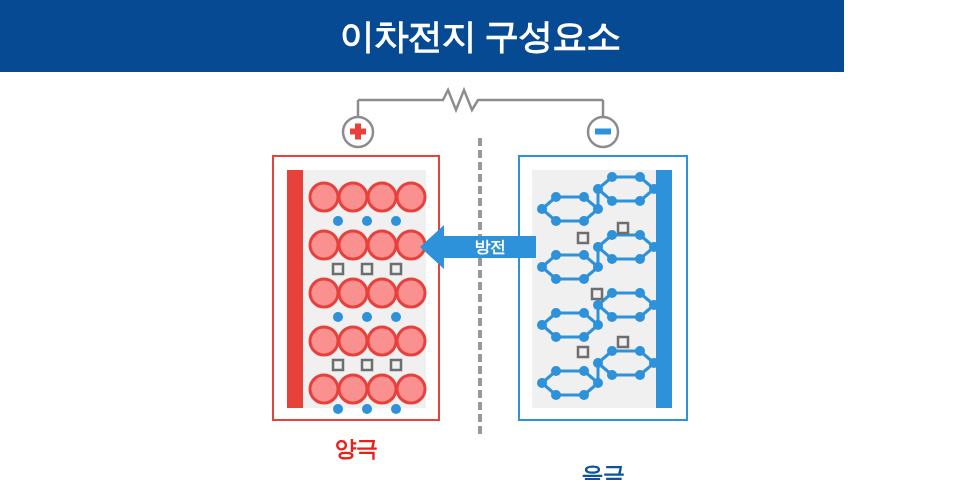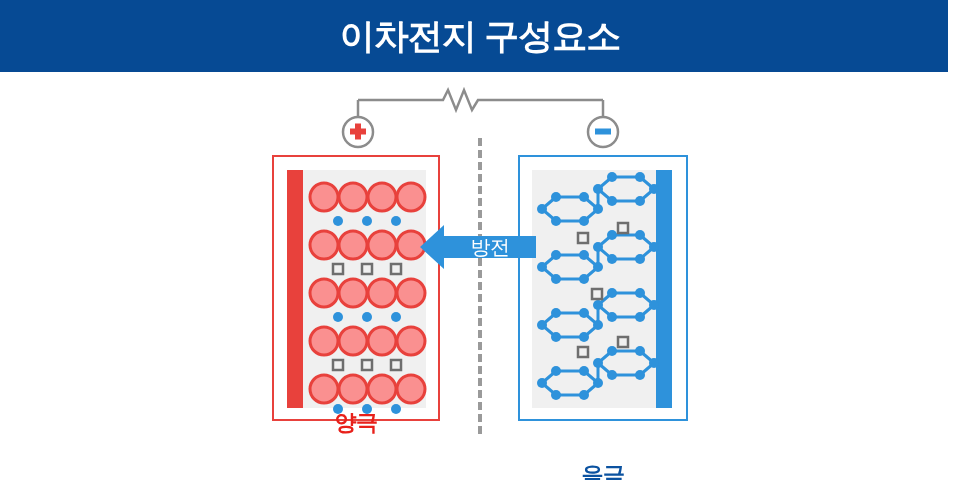--- a/index.html
+++ b/index.html
@@ -17,21 +17,21 @@
     height: 480px;
     background: #ffffff;
     overflow: hidden;
   }
 
   
   .banner {
     position: absolute;
     left: 0;
     top: 0;
-    width: 948px;
+    width: 844px;
     height: 72px;
     background: #064A94;
   }
   .banner-title {
     position: absolute;
     left: 0;
     top: 0;
     width: 960px;
     height: 72px;
     display: flex;
@@ -140,41 +140,41 @@
     height: 44px;
   }
   .arrow-label {
     position: absolute;
     top: 0;
     height: 44px;
     display: flex;
     align-items: center;
     justify-content: center;
     color: #ffffff;
-    font-size: 20px;
-    font-weight: normal;
+    font-size: 16px;
+    font-weight: bold;
     letter-spacing: -0.5px;
     white-space: nowrap;
     pointer-events: none;
   }
   .arrow-discharge .arrow-label { left: 24px; width: 92px; }
   .arrow-charge .arrow-label { left: 0px; width: 92px; }
 
   
   .caption {
     position: absolute;
     text-align: center;
     font-size: 22px;
     font-weight: bold;
     letter-spacing: -0.5px;
     white-space: nowrap;
   }
   .caption-cathode {
     left: 272px;
-    top: 408px;
+    top: 434px;
     width: 168px;
     color: #E8201A;
   }
   .caption-anode {
     left: 518px;
     top: 460px;
     width: 170px;
     color: #0B52A0;
   }
 </style>

